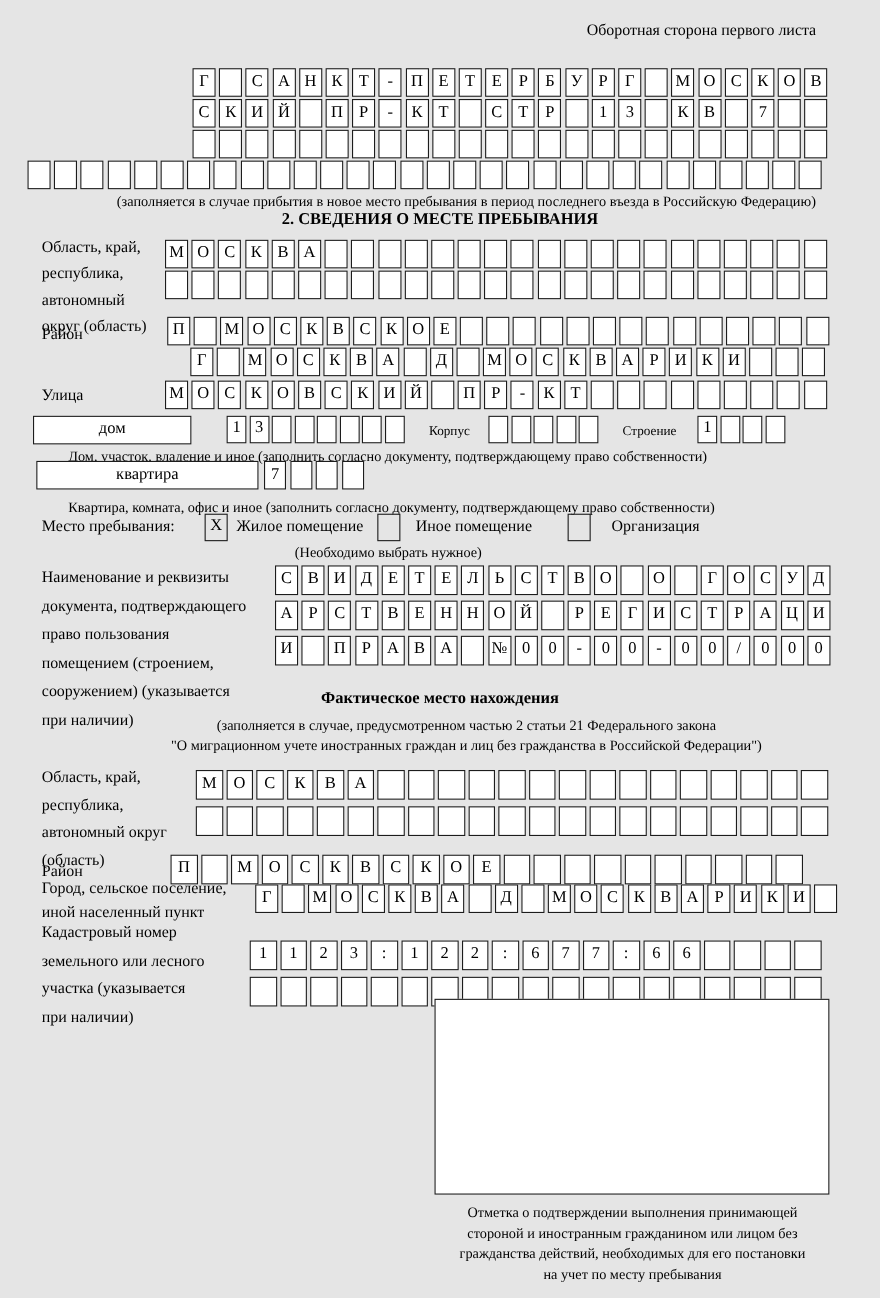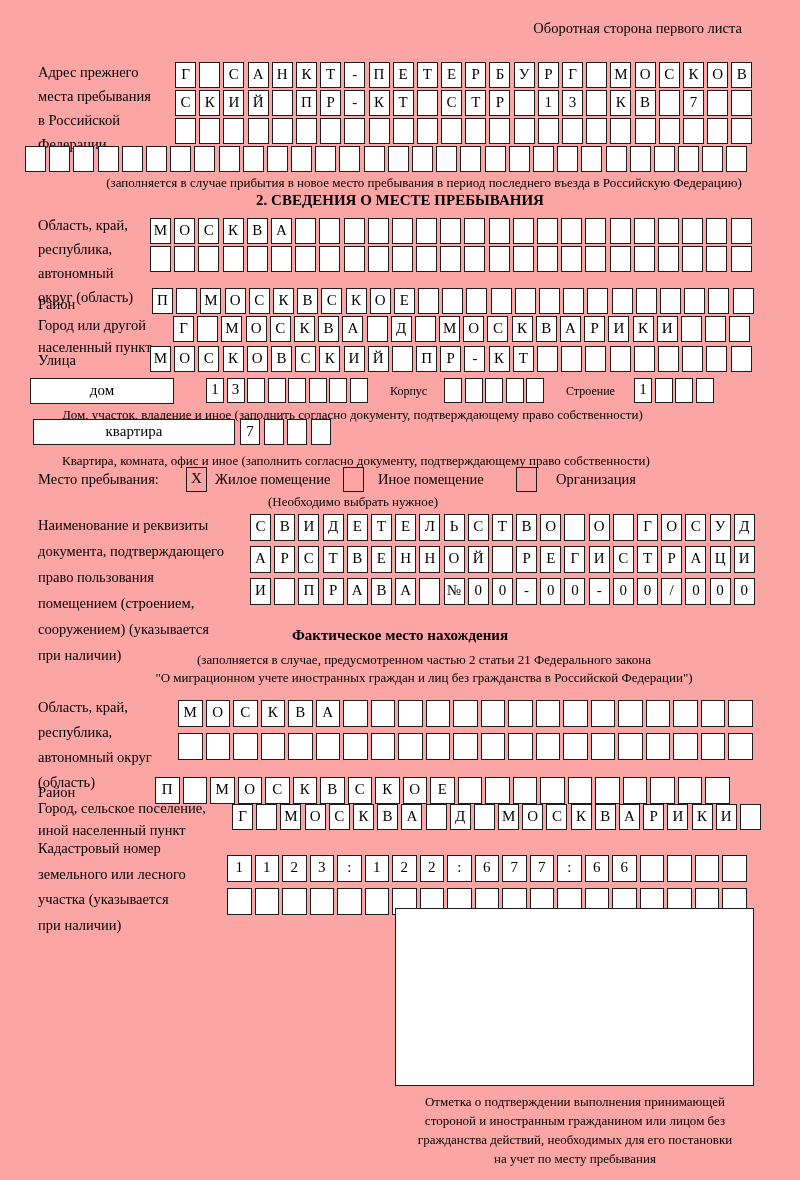--- a/index.html
+++ b/index.html
@@ -1,16 +1,16 @@
 <!DOCTYPE html>
 <html><head>
 <meta charset="utf-8">
 <style>
   html,body{margin:0;padding:0;background:#fff;}
-  .page{position:relative;width:800px;height:1180px;background:#fca5a5;
+  .page{position:relative;width:800px;height:1180px;background:#e5e5e5;
         font-family:"Liberation Serif", serif;color:#000;overflow:hidden;}
   .abs{position:absolute;}
   .row{position:absolute;white-space:nowrap;}
   .cell{display:inline-block;box-sizing:border-box;width:21px;height:26px;
         border:1.6px solid #1c1c1c;margin-right:3.2px;text-align:center;
         font:15px/22px "Liberation Serif", serif;vertical-align:top;background:#fff;}
   .lg .cell{width:24.5px;height:27px;margin-right:3px;line-height:23px;}
   .dom .cell{width:18px;height:25px;margin-right:2.5px;line-height:21px;}
   .kv .cell{width:20px;height:26px;margin-right:3.5px;}
   .dok .cell{height:27px;}
@@ -27,26 +27,20 @@
   .stampbox{position:absolute;border:1.8px solid #1c1c1c;background:#fff;}
   .footline{position:absolute;text-align:center;font-size:13px;line-height:19px;}
 </style>
 </head>
 <body>
 
 <div class="page">
 
   <div class="abs" style="right:58px;top:20px;font-size:14.5px;">Оборотная сторона первого листа</div>
 
-  <div class="abs" style="left:38px;top:60px;">
-    <div class="label">Адрес прежнего</div>
-    <div class="label">места пребывания</div>
-    <div class="label">в Российской</div>
-    <div class="label">Федерации</div>
-  </div>
 
   <div class="row" style="left:175px;top:62px"><span class="cell">Г</span><span class="cell"></span><span class="cell">С</span><span class="cell">А</span><span class="cell">Н</span><span class="cell">К</span><span class="cell">Т</span><span class="cell">-</span><span class="cell">П</span><span class="cell">Е</span><span class="cell">Т</span><span class="cell">Е</span><span class="cell">Р</span><span class="cell">Б</span><span class="cell">У</span><span class="cell">Р</span><span class="cell">Г</span><span class="cell"></span><span class="cell">М</span><span class="cell">О</span><span class="cell">С</span><span class="cell">К</span><span class="cell">О</span><span class="cell">В</span></div>
   <div class="row" style="left:175px;top:90px"><span class="cell">С</span><span class="cell">К</span><span class="cell">И</span><span class="cell">Й</span><span class="cell"></span><span class="cell">П</span><span class="cell">Р</span><span class="cell">-</span><span class="cell">К</span><span class="cell">Т</span><span class="cell"></span><span class="cell">С</span><span class="cell">Т</span><span class="cell">Р</span><span class="cell"></span><span class="cell">1</span><span class="cell">3</span><span class="cell"></span><span class="cell">К</span><span class="cell">В</span><span class="cell"></span><span class="cell">7</span><span class="cell"></span><span class="cell"></span></div>
   <div class="row" style="left:175px;top:118px"><span class="cell"></span><span class="cell"></span><span class="cell"></span><span class="cell"></span><span class="cell"></span><span class="cell"></span><span class="cell"></span><span class="cell"></span><span class="cell"></span><span class="cell"></span><span class="cell"></span><span class="cell"></span><span class="cell"></span><span class="cell"></span><span class="cell"></span><span class="cell"></span><span class="cell"></span><span class="cell"></span><span class="cell"></span><span class="cell"></span><span class="cell"></span><span class="cell"></span><span class="cell"></span><span class="cell"></span></div>
   <div class="row" style="left:25px;top:146px"><span class="cell"></span><span class="cell"></span><span class="cell"></span><span class="cell"></span><span class="cell"></span><span class="cell"></span><span class="cell"></span><span class="cell"></span><span class="cell"></span><span class="cell"></span><span class="cell"></span><span class="cell"></span><span class="cell"></span><span class="cell"></span><span class="cell"></span><span class="cell"></span><span class="cell"></span><span class="cell"></span><span class="cell"></span><span class="cell"></span><span class="cell"></span><span class="cell"></span><span class="cell"></span><span class="cell"></span><span class="cell"></span><span class="cell"></span><span class="cell"></span><span class="cell"></span><span class="cell"></span><span class="cell"></span></div>
 
   <div class="abs cap center" style="top:174px;">(заполняется в случае прибытия в новое место пребывания в период последнего въезда в Российскую Федерацию)</div>
 
   <div class="abs title center" style="top:192px;">2. СВЕДЕНИЯ О МЕСТЕ ПРЕБЫВАНИЯ</div>
 
@@ -55,24 +49,20 @@
     <div class="label">республика,</div>
     <div class="label">автономный</div>
     <div class="label">округ (область)</div>
   </div>
   <div class="row" style="left:150px;top:218px"><span class="cell">М</span><span class="cell">О</span><span class="cell">С</span><span class="cell">К</span><span class="cell">В</span><span class="cell">А</span><span class="cell"></span><span class="cell"></span><span class="cell"></span><span class="cell"></span><span class="cell"></span><span class="cell"></span><span class="cell"></span><span class="cell"></span><span class="cell"></span><span class="cell"></span><span class="cell"></span><span class="cell"></span><span class="cell"></span><span class="cell"></span><span class="cell"></span><span class="cell"></span><span class="cell"></span><span class="cell"></span><span class="cell"></span></div>
   <div class="row" style="left:150px;top:246px"><span class="cell"></span><span class="cell"></span><span class="cell"></span><span class="cell"></span><span class="cell"></span><span class="cell"></span><span class="cell"></span><span class="cell"></span><span class="cell"></span><span class="cell"></span><span class="cell"></span><span class="cell"></span><span class="cell"></span><span class="cell"></span><span class="cell"></span><span class="cell"></span><span class="cell"></span><span class="cell"></span><span class="cell"></span><span class="cell"></span><span class="cell"></span><span class="cell"></span><span class="cell"></span><span class="cell"></span><span class="cell"></span></div>
 
   <div class="abs label" style="left:38px;top:292px;">Район</div>
   <div class="row" style="left:152px;top:288px"><span class="cell">П</span><span class="cell"></span><span class="cell">М</span><span class="cell">О</span><span class="cell">С</span><span class="cell">К</span><span class="cell">В</span><span class="cell">С</span><span class="cell">К</span><span class="cell">О</span><span class="cell">Е</span><span class="cell"></span><span class="cell"></span><span class="cell"></span><span class="cell"></span><span class="cell"></span><span class="cell"></span><span class="cell"></span><span class="cell"></span><span class="cell"></span><span class="cell"></span><span class="cell"></span><span class="cell"></span><span class="cell"></span><span class="cell"></span></div>
 
-  <div class="abs" style="left:38px;top:315px;">
-    <div class="label2">Город или другой</div>
-    <div class="label2">населенный пункт</div>
-  </div>
   <div class="row" style="left:173px;top:316px"><span class="cell">Г</span><span class="cell"></span><span class="cell">М</span><span class="cell">О</span><span class="cell">С</span><span class="cell">К</span><span class="cell">В</span><span class="cell">А</span><span class="cell"></span><span class="cell">Д</span><span class="cell"></span><span class="cell">М</span><span class="cell">О</span><span class="cell">С</span><span class="cell">К</span><span class="cell">В</span><span class="cell">А</span><span class="cell">Р</span><span class="cell">И</span><span class="cell">К</span><span class="cell">И</span><span class="cell"></span><span class="cell"></span><span class="cell"></span></div>
 
   <div class="abs label" style="left:38px;top:348px;">Улица</div>
   <div class="row" style="left:150px;top:346px"><span class="cell">М</span><span class="cell">О</span><span class="cell">С</span><span class="cell">К</span><span class="cell">О</span><span class="cell">В</span><span class="cell">С</span><span class="cell">К</span><span class="cell">И</span><span class="cell">Й</span><span class="cell"></span><span class="cell">П</span><span class="cell">Р</span><span class="cell">-</span><span class="cell">К</span><span class="cell">Т</span><span class="cell"></span><span class="cell"></span><span class="cell"></span><span class="cell"></span><span class="cell"></span><span class="cell"></span><span class="cell"></span><span class="cell"></span><span class="cell"></span></div>
 
   <div class="fieldbox" style="left:30px;top:378px;width:144px;">дом</div>
   <div class="row dom" style="left:206px;top:378px"><span class="cell">1</span><span class="cell">3</span><span class="cell"></span><span class="cell"></span><span class="cell"></span><span class="cell"></span><span class="cell"></span><span class="cell"></span></div>
   <div class="inline-label" style="left:390px;top:378px;">Корпус</div>
   <div class="row dom" style="left:444px;top:378px"><span class="cell"></span><span class="cell"></span><span class="cell"></span><span class="cell"></span><span class="cell"></span></div>
   <div class="inline-label" style="left:566px;top:378px;">Строение</div>

